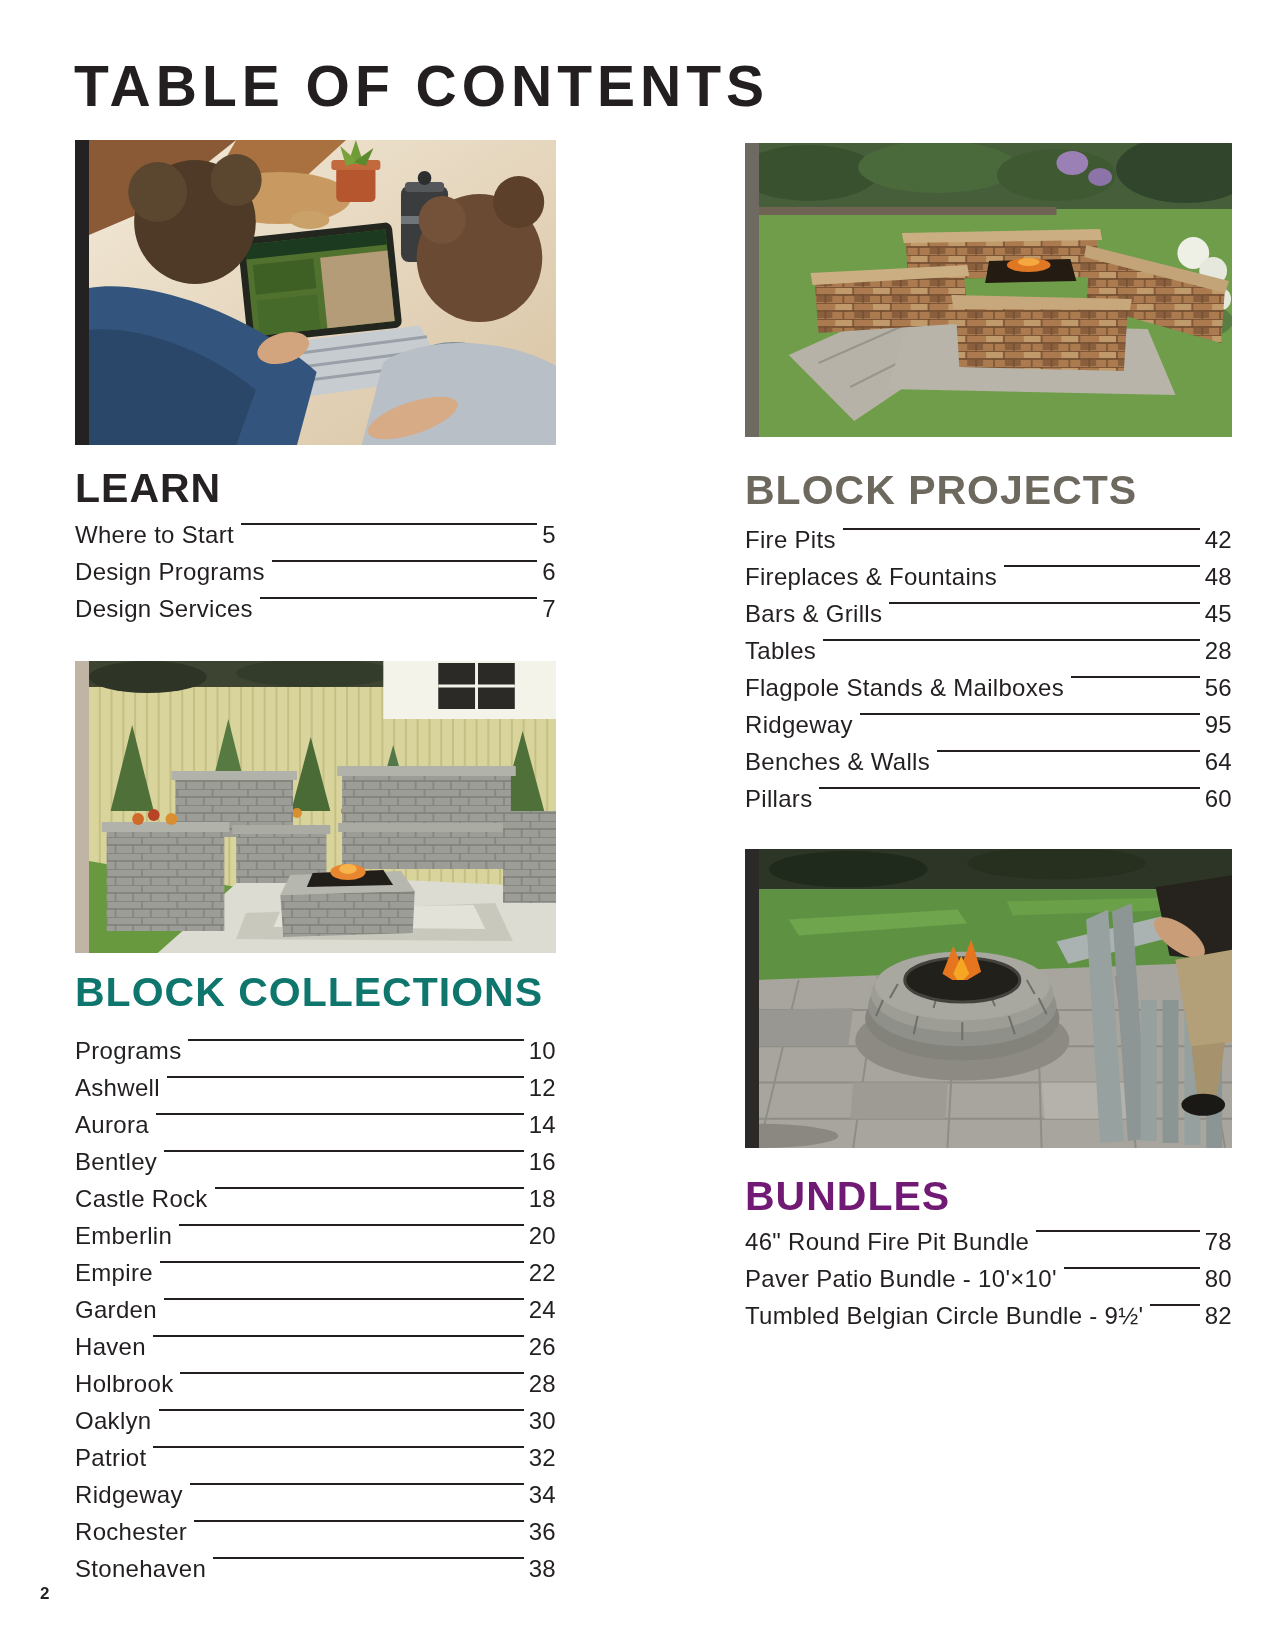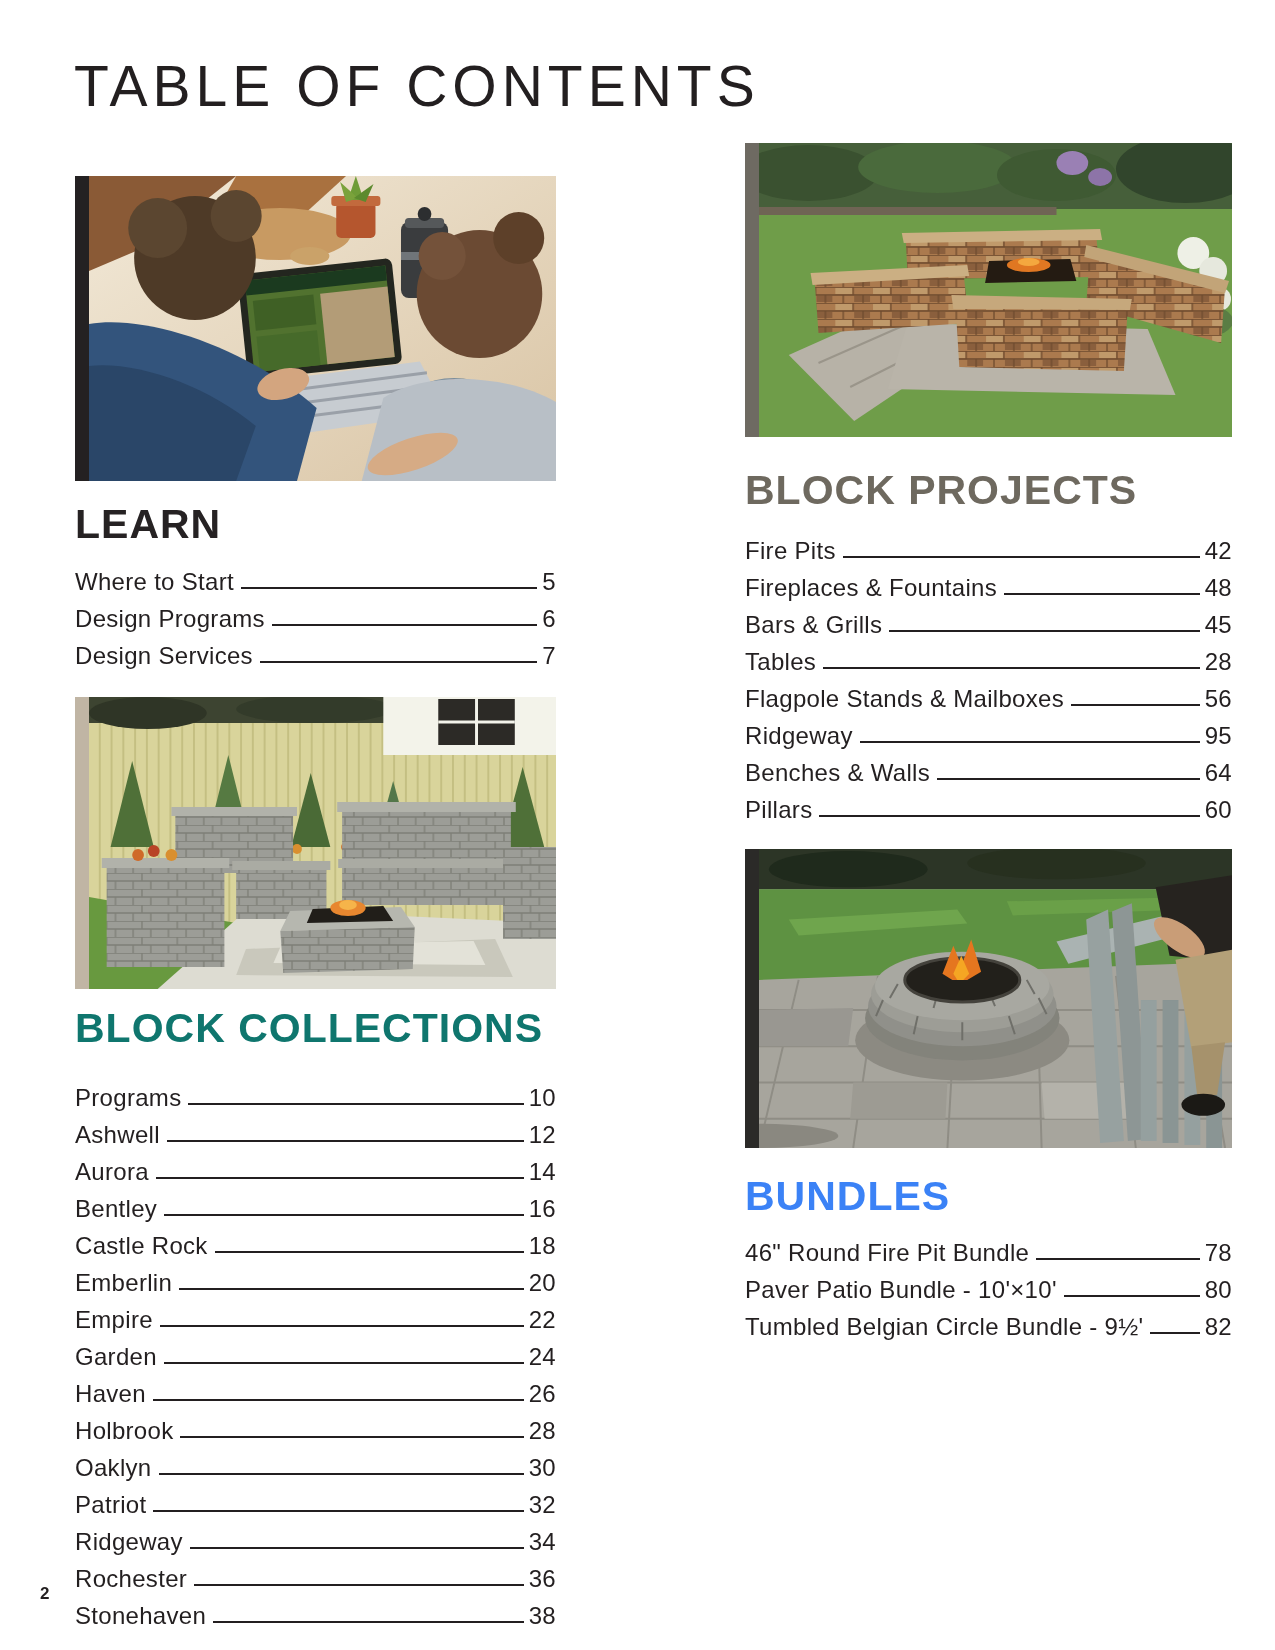--- a/index.html
+++ b/index.html
@@ -1,42 +1,42 @@
 <!DOCTYPE html>
 <html><head>
 <meta charset="utf-8">
 <style>
   html,body{margin:0;padding:0;background:#ffffff;}
   #page{position:relative;width:1275px;height:1650px;background:#ffffff;overflow:hidden;
         font-family:"Liberation Sans",sans-serif;color:#231f20;}
-  .page-title{position:absolute;left:74px;top:58px;font-size:57px;font-weight:400;
+  .page-title{position:absolute;left:74px;top:58px;font-size:57px;font-weight:700;
               letter-spacing:5px;line-height:1;white-space:nowrap;}
   .col{position:absolute;top:0;}
-  .col-left{left:75px;width:481px;margin-top:36px;}
+  .col-left{left:75px;width:481px;}
   .col-right{left:745px;width:487px;}
   .photo{display:flex;width:100%;}
   .photo .bar{width:14px;flex:none;}
   .photo-img{flex:1;overflow:hidden;}
   .photo-img svg{display:block;width:100%;height:100%;}
   .photo-1{margin-top:140px;height:305px;}
   .photo-2{margin-top:27px;height:292px;}
   .photo-3{margin-top:143px;height:294px;}
   .photo-4{margin-top:25px;height:299px;}
   .section-heading{font-size:41px;font-weight:700;letter-spacing:1px;line-height:1.05;
                    margin:0;white-space:nowrap;}
   .h-learn{margin-top:22px;}
   .h-collections{margin-top:18px;}
   .h-projects{margin-top:32px;}
   .h-bundles{margin-top:27px;}
   .toc-list{margin:0;padding:0;}
   .l-learn{margin-top:13px;}
   .l-collections{margin-top:25px;}
   .l-projects{margin-top:16px;}
   .l-bundles{margin-top:12px;}
-  .toc-row{display:flex;align-items:flex-end;height:37px;font-size:24px;font-weight:400;
+  .toc-row{display:flex;align-items:flex-start;height:37px;font-size:24px;font-weight:400;
            letter-spacing:0.3px;line-height:1;cursor:pointer;}
   .toc-label{white-space:nowrap;padding-bottom:2px;}
   .toc-leader{flex:1;border-bottom:2.5px solid #231f20;margin:0 2px 7px 7px;}
   .toc-page{padding-left:3px;padding-bottom:2px;}
   .folio{position:absolute;left:40px;top:1584px;font-size:17px;font-weight:700;}
 </style>
 </head>
 <body>
 
 <div id="page">
@@ -396,21 +396,21 @@
           <polygon points="400,38 477,26 477,112 414,106" fill="#26231f"></polygon>
           <ellipse cx="424" cy="88" rx="30" ry="13" fill="#c99d77" transform="rotate(35 424 88)"></ellipse>
           <polygon points="420,110 477,100 477,192 436,198" fill="#b3a078"></polygon>
           <polygon points="436,196 470,192 462,244 442,246" fill="#a6926c"></polygon>
           <ellipse cx="448" cy="254" rx="22" ry="11" fill="#1b1915"></ellipse>
           <ellipse cx="415,285" cy="285" rx="80" ry="12" fill="#8a8880"></ellipse>
         </svg>
       </div>
     </div>
 
-    <h2 class="section-heading h-bundles" style="color: #3b82f6;">BUNDLES</h2>
+    <h2 class="section-heading h-bundles" style="color: #701a75;">BUNDLES</h2>
 
     <div class="toc-list l-bundles">
       <div class="toc-row">
         <span class="toc-label">46" Round Fire Pit Bundle</span>
         <span class="toc-leader"></span>
         <span class="toc-page">78</span>
       </div>
       <div class="toc-row">
         <span class="toc-label">Paver Patio Bundle - 10'×10'</span>
         <span class="toc-leader"></span>

